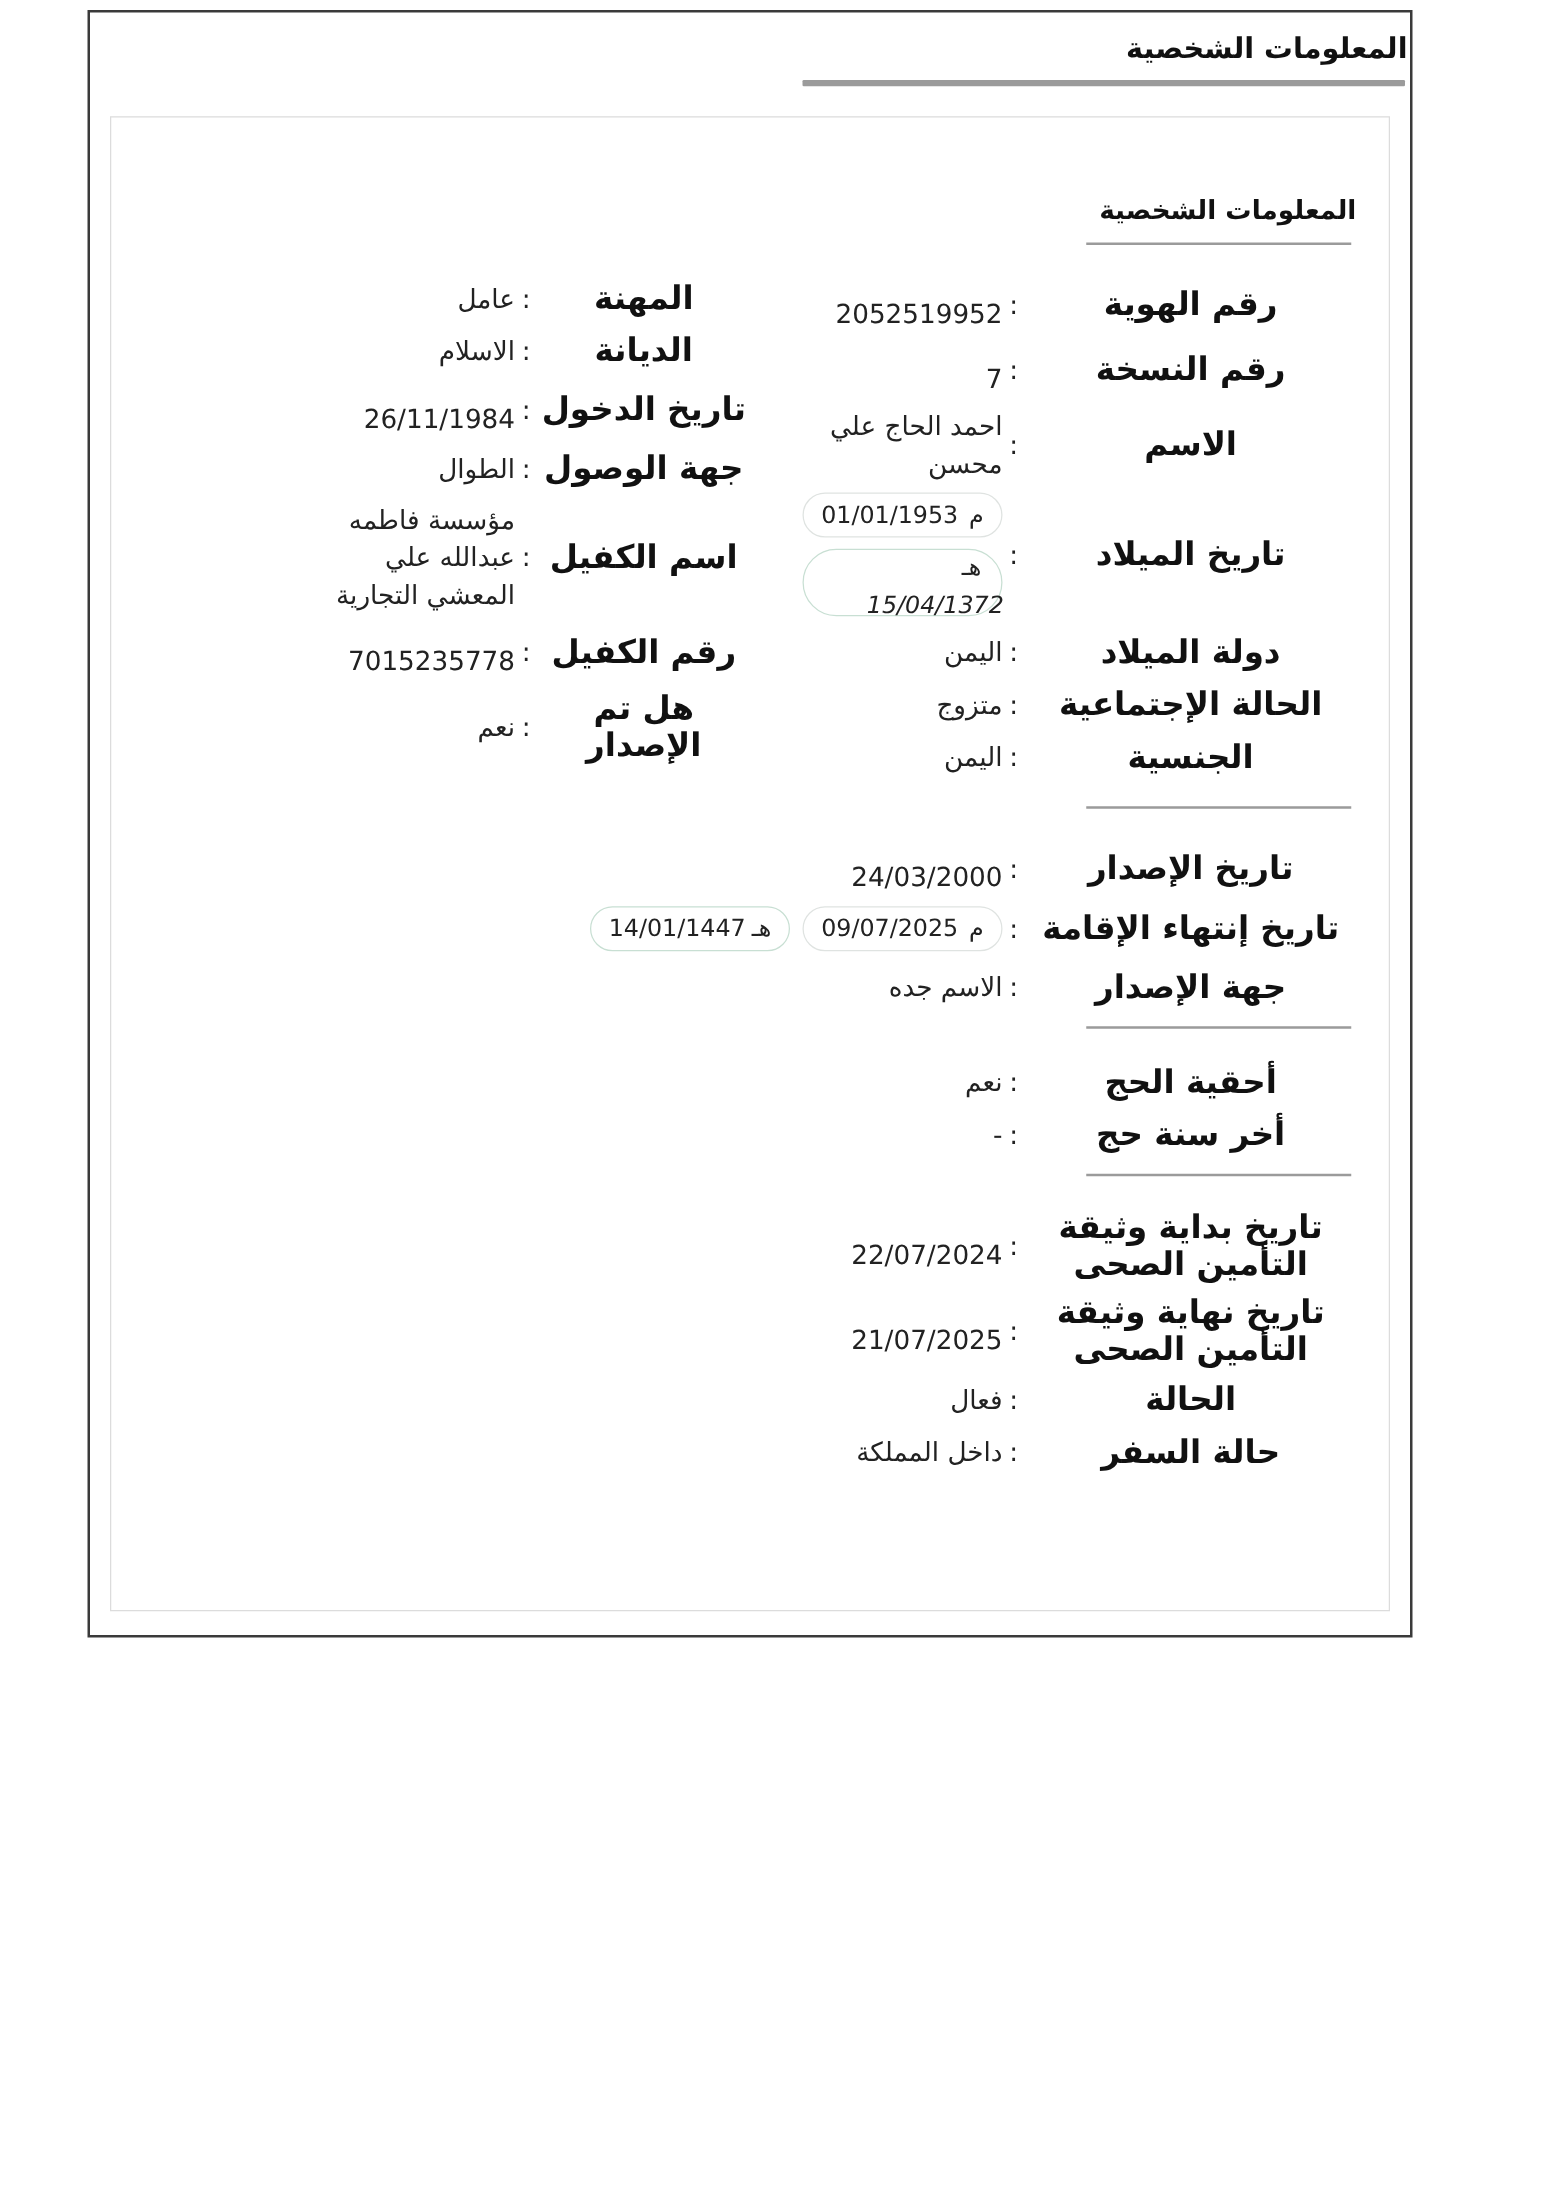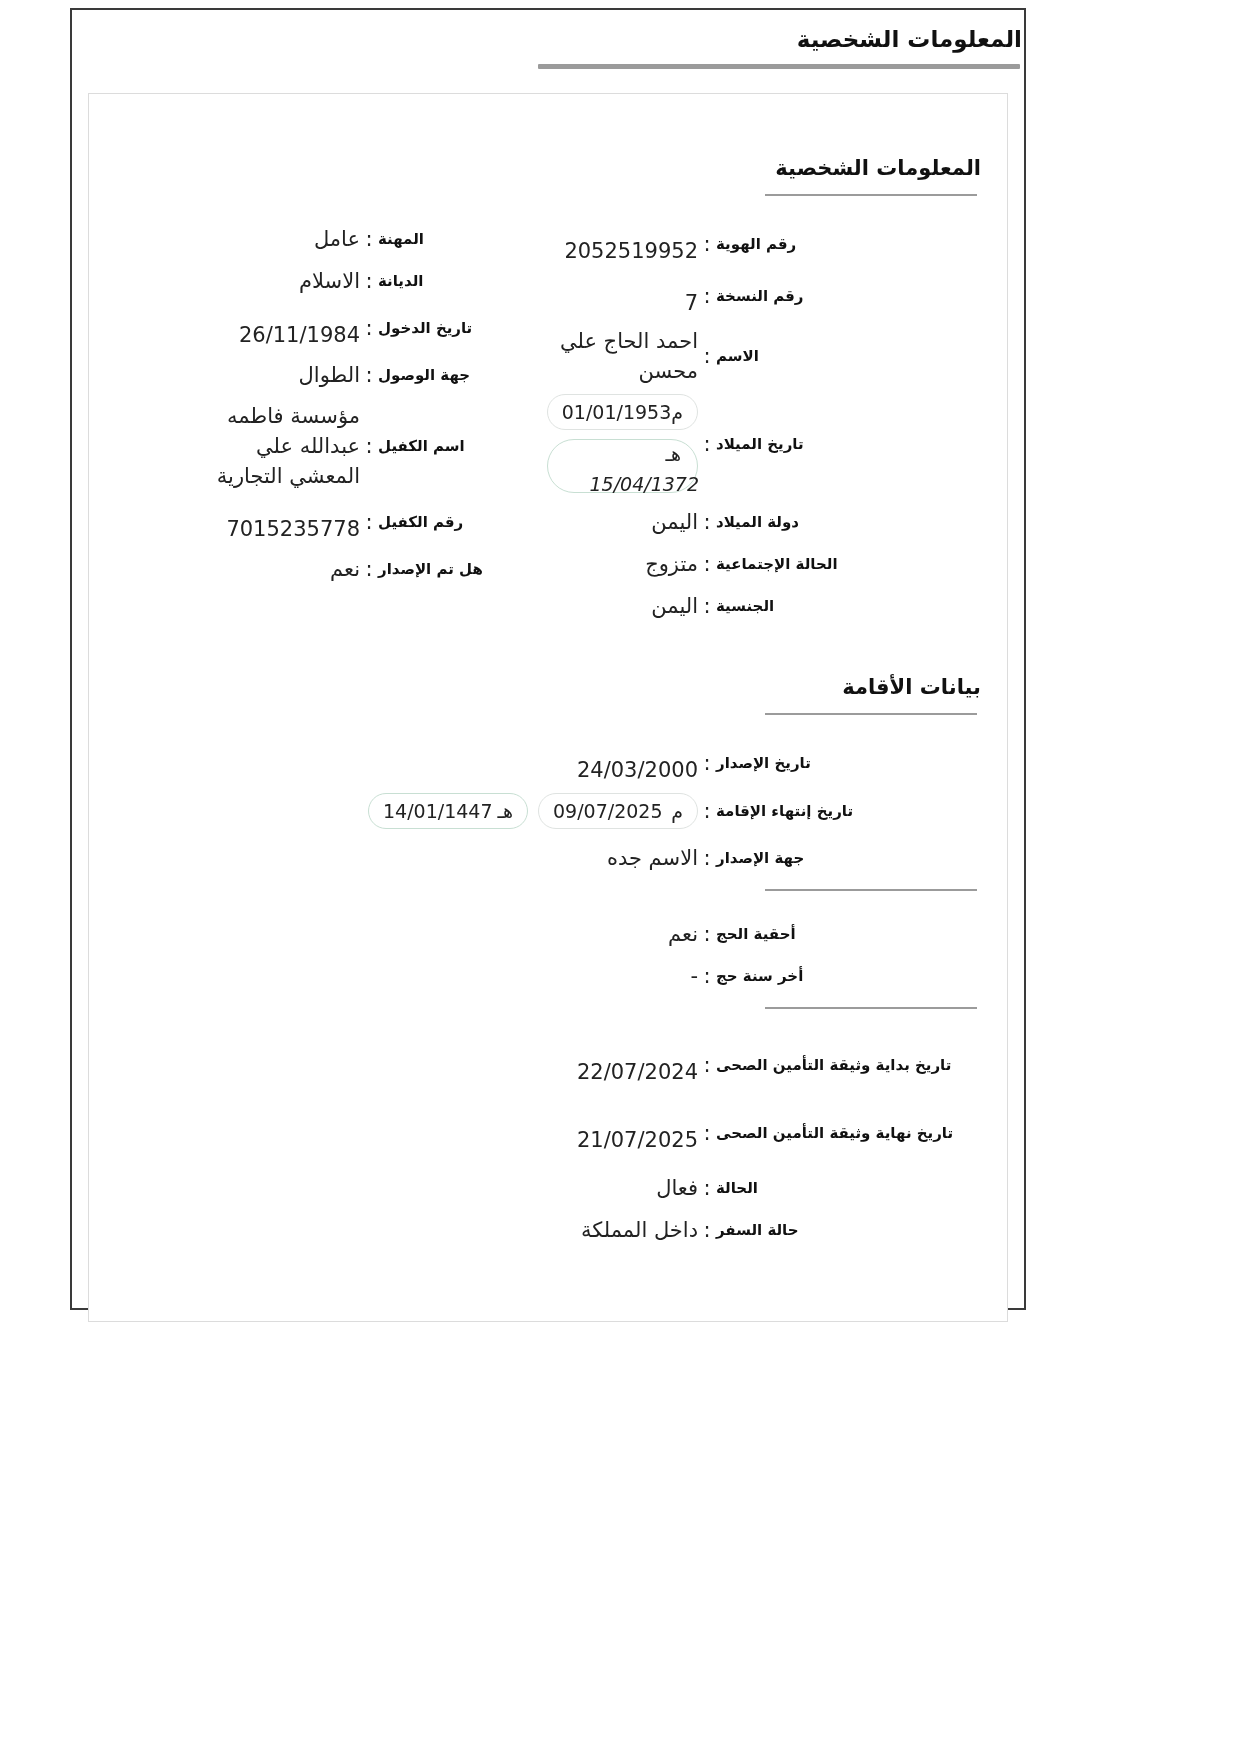--- a/index.html
+++ b/index.html
@@ -7,21 +7,21 @@
   body {
     width:1241px; height:1755px;
     font-family:"DejaVu Sans", sans-serif;
     color:#1c1c1c;
     direction:rtl;
     position:relative;
   }
   .outer-box {
     position:absolute;
     left:70px; top:8px;
-    width:956px; height:1302px;
+    width:1060px; height:1302px;
     border:2px solid #3a3a3a;
     background:#ffffff;
   }
   .page-header { padding-top:14px; }
   .page-title {
     font-size:23px; font-weight:700; color:#111;
     text-align:right; padding-left:12px; padding-right:2px;
     line-height:30px;
   }
   .title-bar {
@@ -48,22 +48,22 @@
   }
   .two-col { display:flex; direction:rtl; }
   .col { width:50%; }
   .row {
     display:flex; direction:rtl;
     align-items:center;
     margin-bottom:8px;
     min-height:34px;
   }
   .label {
-    font-weight:700; font-size:15px; color:#111;
-    text-align:left; line-height:30px;
+    font-weight:700; font-size:26px; color:#111;
+    text-align:center; line-height:30px;
     flex:0 0 auto;
   }
   .col-right .label, .wide .label { width:265px; }
   .col-left .label { width:170px; }
   .colon {
     flex:0 0 18px; text-align:center;
     font-size:21px; font-weight:400; color:#222;
   }
   .value {
     font-size:21px; color:#222; line-height:30px;
@@ -217,21 +217,20 @@
             <div class="label">هل تم الإصدار</div>
             <div class="colon">:</div>
             <div class="value">نعم</div>
           </div>
 
         </div>
       </div>
     </div>
 
     <div class="section">
-      <div class="section-title">بيانات الأقامة</div>
       <div class="section-underline"></div>
 
       <div class="row wide">
         <div class="label">تاريخ الإصدار</div>
         <div class="colon">:</div>
         <div class="value num">24/03/2000</div>
       </div>
 
       <div class="row wide row-pills" style="margin-bottom:12px;">
         <div class="label">تاريخ إنتهاء الإقامة</div>

